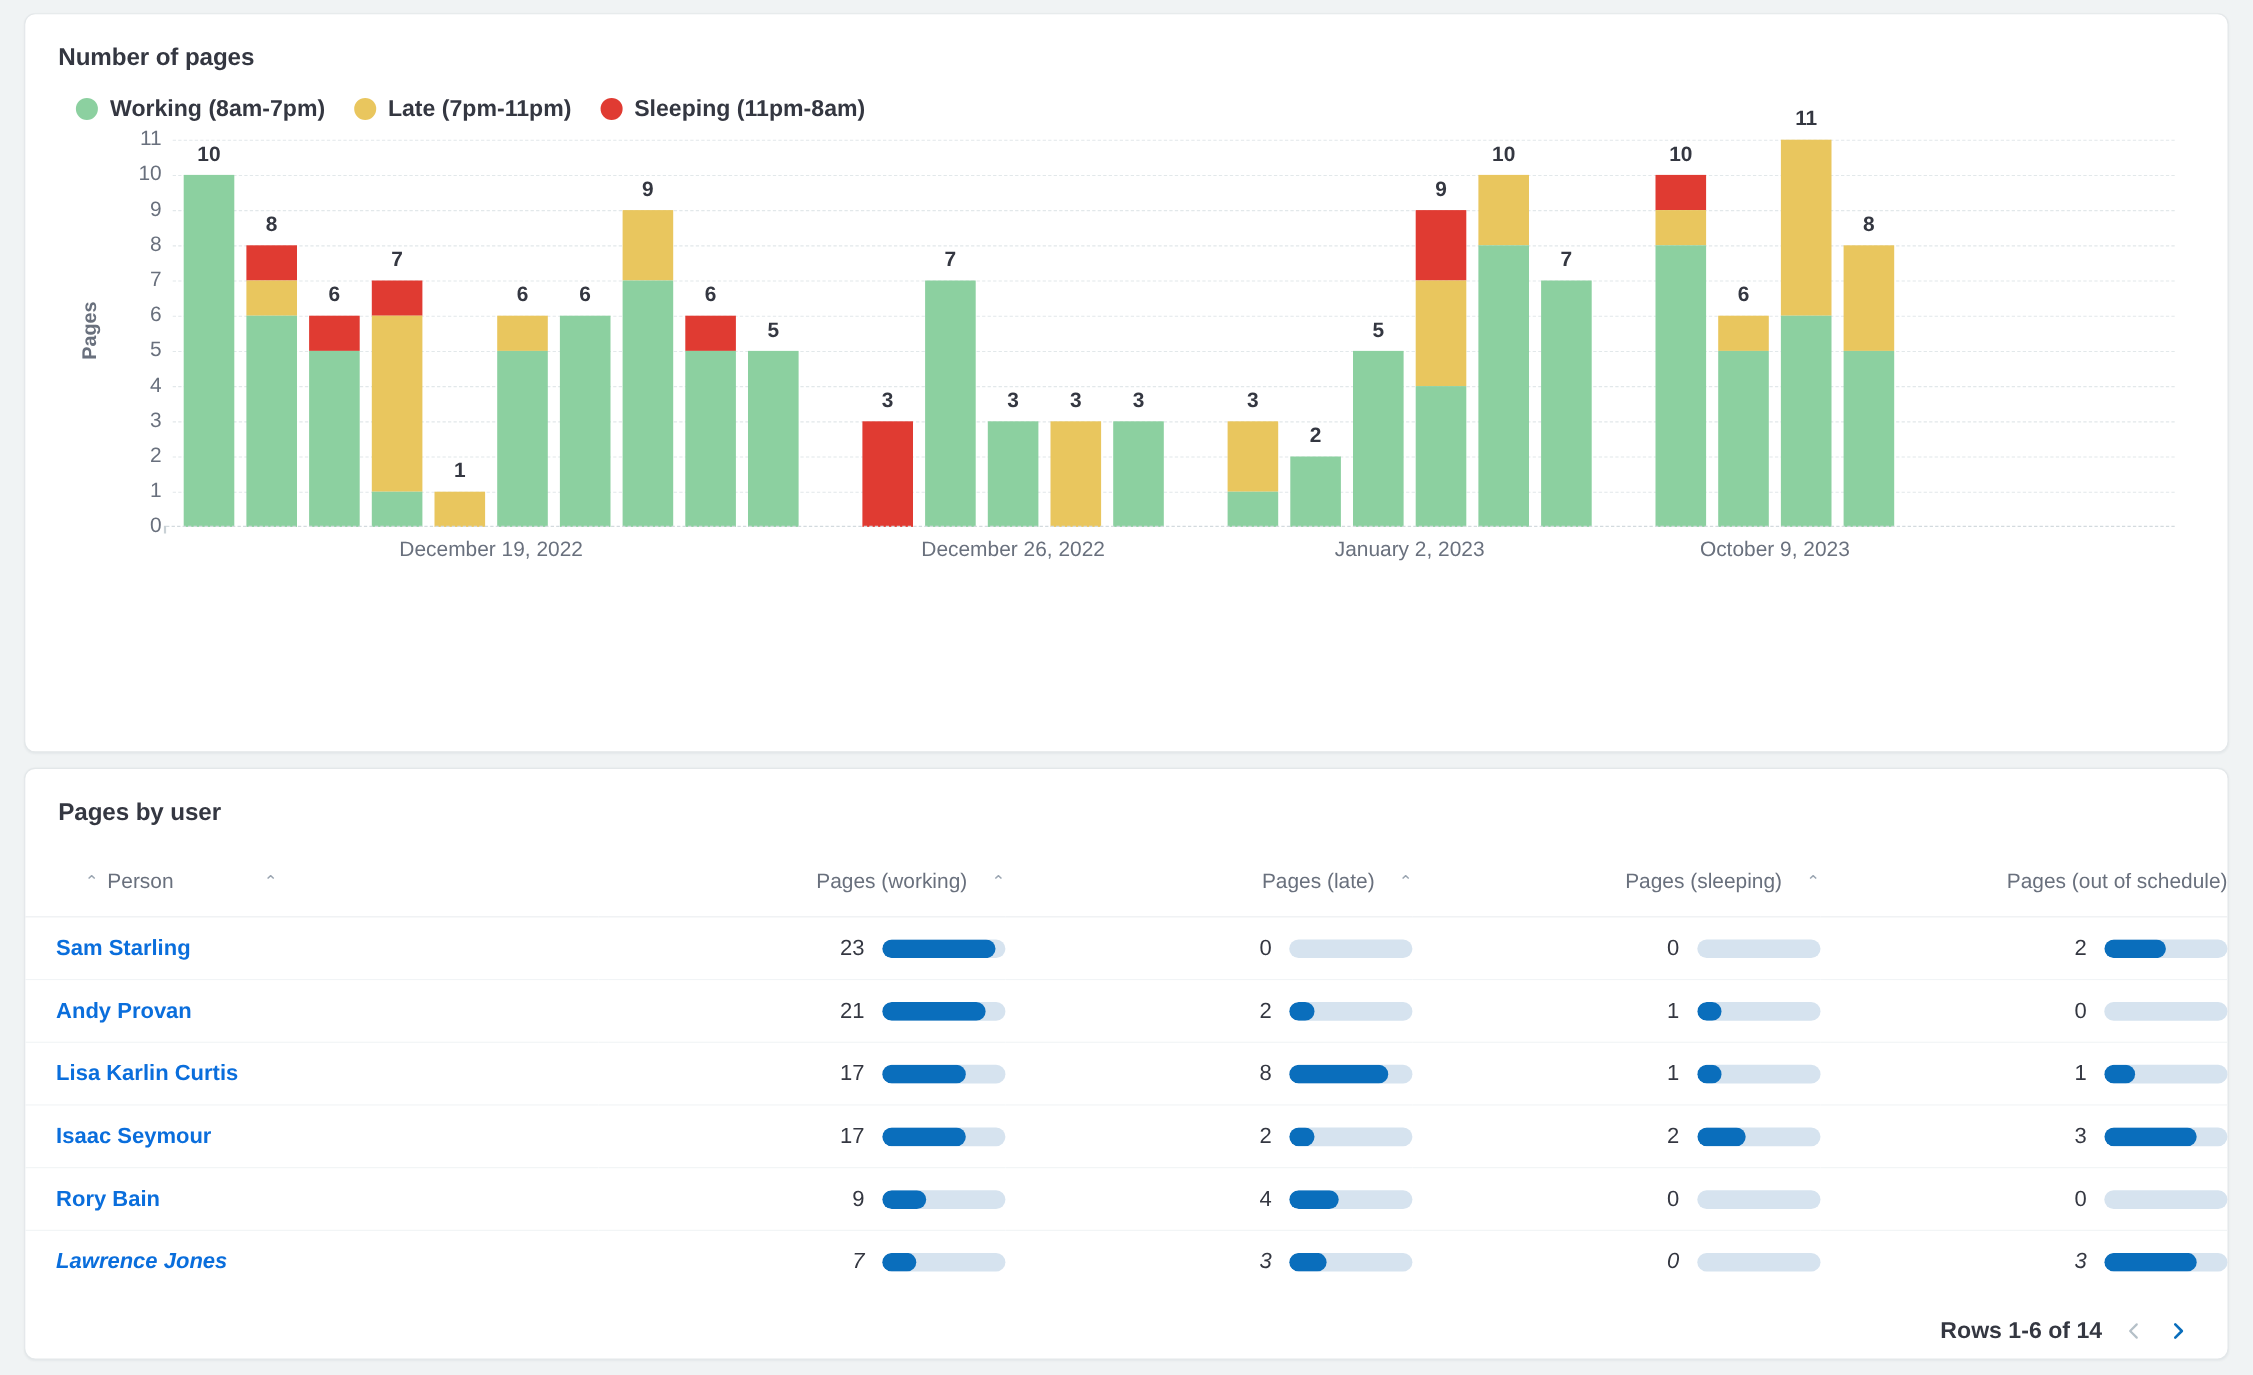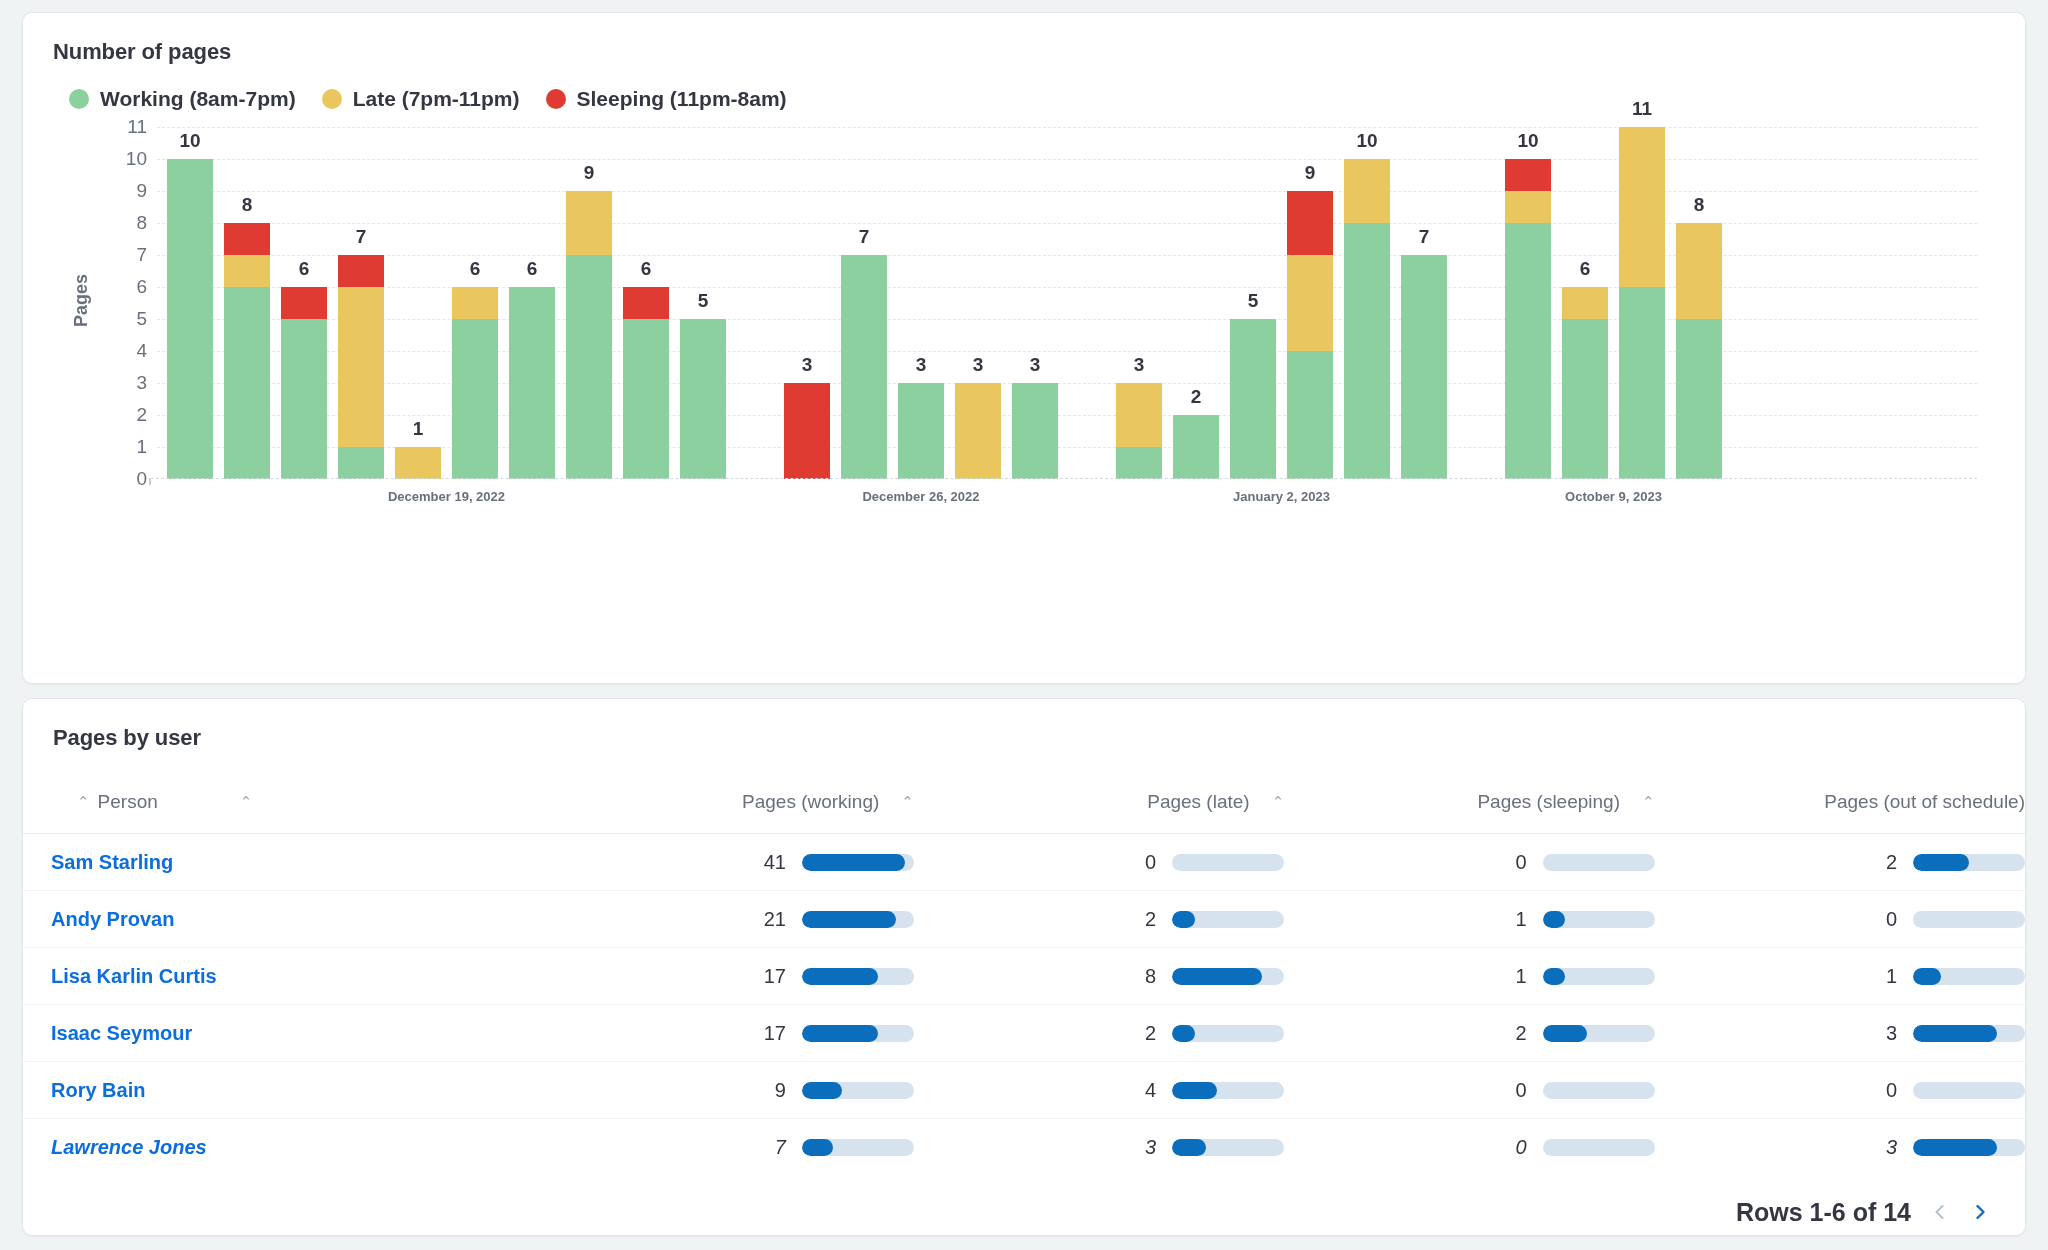--- a/index.html
+++ b/index.html
@@ -75,21 +75,21 @@
   .bar-total {
     position: absolute; left: 0; right: 0; text-align: center;
     font-size: 19px; font-weight: 700; color: #343741; line-height: 1;
   }
 
   .x-labels {
     position: absolute; left: 104px; right: 18px; top: 362px; height: 30px;
   }
   .x-label {
     position: absolute; transform: translateX(-50%);
-    font-size: 13px; font-weight: 700; color: #69707d; white-space: nowrap;
+    font-size: 19px; font-weight: 400; color: #69707d; white-space: nowrap;
   }
   .x-axis-title {
     position: absolute; left: 104px; right: 18px; top: 404px;
     text-align: center; font-size: 19px; font-weight: 700; color: #343741;
   }
 
   
   #table-card { flex: 1 1 auto; padding: 26px 0 0 0; display: flex; flex-direction: column; min-height: 0;}
   .table-title { font-size: 22px; font-weight: 700; color: #343741; padding: 0 30px; letter-spacing: -.1px;}
   table { width: 100%; border-collapse: collapse; margin-top: 28px; table-layout: fixed;}
@@ -119,21 +119,21 @@
     width: 112px; height: 17px; border-radius: 9px; background: #d6e3ef; position: relative;
     overflow: hidden; flex: none;
   }
   .fill { position: absolute; left: 0; top: 0; bottom: 0; background: #0a6ebc; border-radius: 9px; }
 
   .table-footer {
     margin-top: auto;
     padding: 22px 34px 22px 30px;
     display: flex; align-items: center; justify-content: flex-end; gap: 18px;
   }
-  .rows-label { font-size: 25px; font-weight: 700; color: #343741; }
+  .rows-label { font-size: 21px; font-weight: 700; color: #343741; }
   .pager-btn {
     width: 22px; height: 22px; display: flex; align-items: center; justify-content: center;
     cursor: pointer; line-height: 1;
   }
   .pager-btn svg { display: block; }
 </style>
 </head>
 <body>
 
 <div class="page">
@@ -414,21 +414,21 @@
                 <span>Pages (out of schedule)</span>
               </div>
             </th>
           </tr>
       </thead>
       <tbody id="body-rows">
           <tr>
             <td class="person-cell"><span class="person-link">Sam Starling</span></td>
             <td class="metric-cell">
               <div class="metric-inner">
-                <span class="metric-val">41</span>
+                <span class="metric-val">23</span>
                 <div class="track">
                   <div class="fill" style="width: 92%;"></div>
                 </div>
               </div>
             </td>
             <td class="metric-cell">
               <div class="metric-inner">
                 <span class="metric-val">0</span>
                 <div class="track">
                   <div class="fill" style="width: 0%;"></div>

